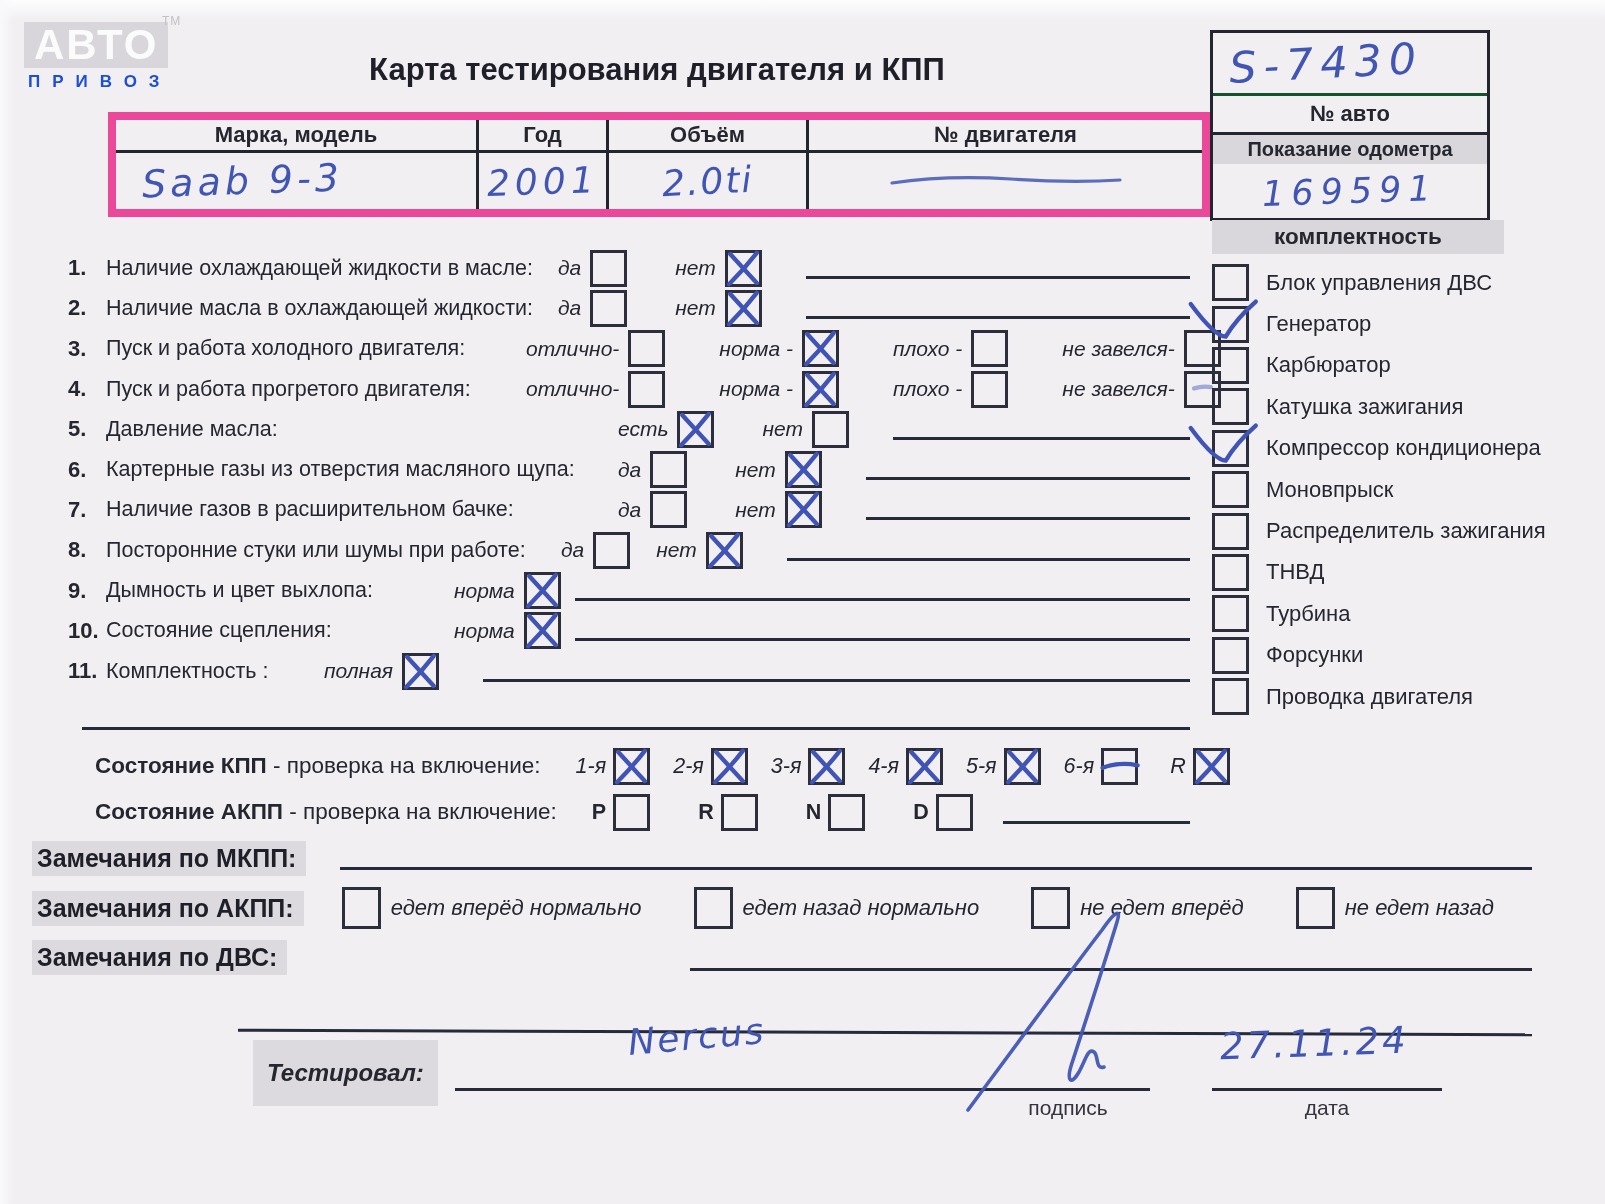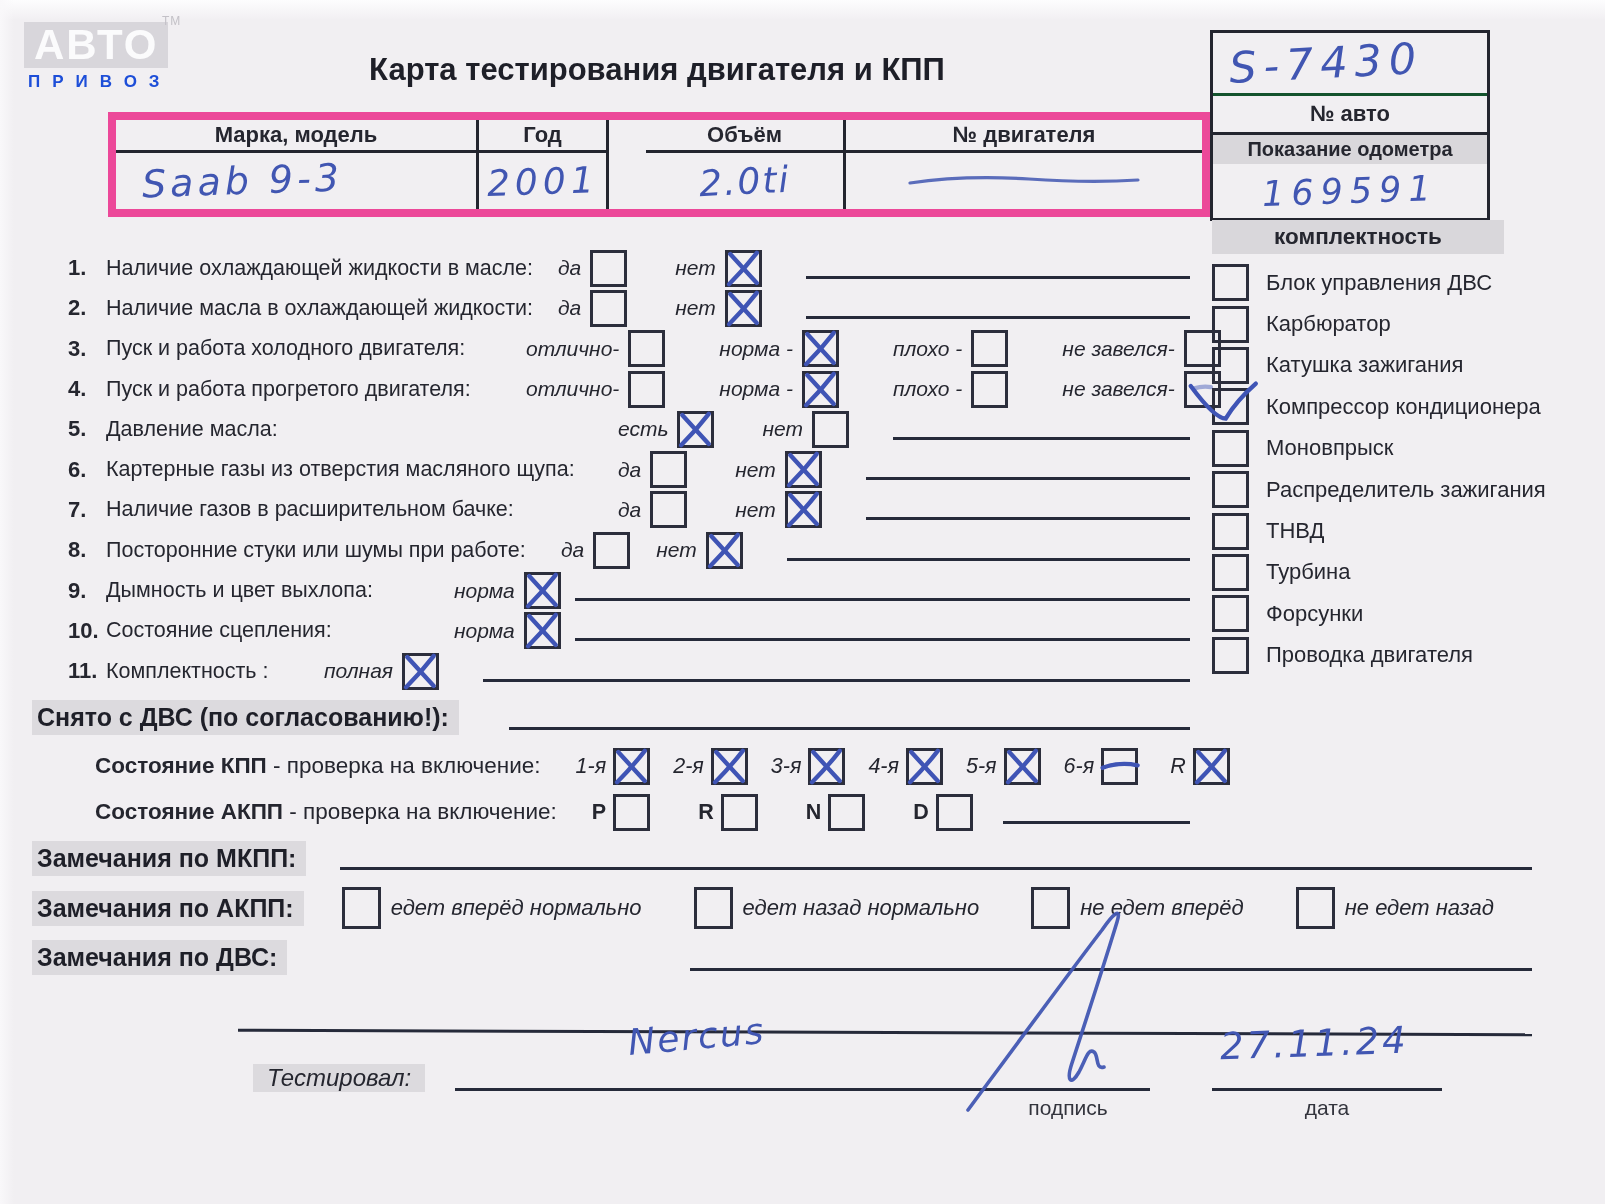--- a/index.html
+++ b/index.html
@@ -26,21 +26,21 @@
   .vb-code .hand{font-size:43px;letter-spacing:7px;transform:rotate(-3deg);}
   .vb-odo .hand{font-size:35px;letter-spacing:7px;transform:rotate(-2deg);}
 
   
   .htable{position:absolute;left:108px;top:112px;width:1086px;border:8px solid #ec4899;}
   .ht-row{display:flex;}
   .ht-cell{display:flex;align-items:center;justify-content:center;border-right:3px solid #23252f;box-sizing:border-box;}
   .ht-cell:last-child{border-right:none;}
   .ht-head .ht-cell{height:33px;font-weight:bold;font-size:22px;border-bottom:3px solid #23252f;}
   .ht-vals .ht-cell{height:56px;}
-  .c0{width:363px;}.c1{width:130px;}.c2{width:200px;margin-left:37px;}.c3{flex:1;}
+  .c0{width:363px;}.c1{width:130px;}.c2{width:200px;}.c3{flex:1;}
   .c0.val{justify-content:flex-start;padding-left:26px;}
   .hv0{font-size:38px;letter-spacing:4px;transform:rotate(-2deg);}
   .hv1{font-size:36px;letter-spacing:5px;transform:rotate(-2deg);}
   .hv2{font-size:36px;letter-spacing:2px;transform:rotate(-3deg);}
   .pen-dash{width:240px;height:22px;overflow:visible;}
   .pen-dash path{stroke:#4156b2;stroke-width:3.2;fill:none;stroke-linecap:round;opacity:.85;}
 
   
   .main{position:absolute;left:32px;top:248px;width:1158px;}
   .check-row{display:flex;align-items:center;height:40.3px;padding-left:36px;}
@@ -93,21 +93,21 @@
   .line-dvs2{position:absolute;left:238px;top:1031px;width:1294px;border-bottom:3px solid #262a3a;transform:rotate(.2deg);}
 
   
   .comp{position:absolute;left:1212px;top:220px;width:330px;}
   .comp-title{width:292px;background:#d9d7db;font-weight:bold;font-size:22.5px;text-align:center;padding:4px 0;box-sizing:border-box;}
   .comp-list{margin-top:8px;}
   .comp-row{display:flex;align-items:center;height:41.4px;}
   .comp-label{font-size:22px;margin-left:17px;white-space:nowrap;}
 
   
-  .tested-label{position:absolute;left:253px;top:1064px;font-weight:normal;font-style:italic;font-size:24px;background:#dcdade;padding:0 14px;}
+  .tested-label{position:absolute;left:253px;top:1040px;font-weight:bold;font-style:italic;font-size:24px;background:#dcdade;padding:19px 14px;}
   .fio-line{position:absolute;left:455px;top:1058px;width:548px;height:30px;border-bottom:3px solid #262a3a;}
   .fio-caption{position:absolute;left:455px;top:1094px;width:548px;text-align:center;font-size:21px;color:#33343d;}
   .name-hand{position:absolute;left:628px;top:1016px;font-family:"DejaVu Sans",sans-serif;font-style:italic;color:#4156b2;font-size:36px;letter-spacing:2px;transform:rotate(-5deg);}
   .sign-line{position:absolute;left:988px;top:1058px;width:162px;height:30px;border-bottom:3px solid #262a3a;}
   .sign-caption{position:absolute;left:958px;top:1096px;width:220px;text-align:center;font-size:21px;color:#33343d;}
   .date-line{position:absolute;left:1212px;top:1058px;width:230px;height:30px;border-bottom:3px solid #262a3a;}
   .date-caption{position:absolute;left:1212px;top:1096px;width:230px;text-align:center;font-size:21px;color:#33343d;}
   .date-hand{position:absolute;left:1220px;top:1022px;font-family:"DejaVu Sans",sans-serif;font-style:italic;color:#4156b2;font-size:37px;letter-spacing:3px;transform:rotate(-2deg);}
   .signature{position:absolute;left:950px;top:900px;width:260px;height:220px;overflow:visible;}
   .signature path{stroke:#4156b2;stroke-width:3.6;fill:none;stroke-linecap:round;opacity:.95;}
@@ -363,21 +363,20 @@
                 <path d="M6 5 Q16 16 28 29"></path>
                 <path d="M28 4 Q18 17 5 30"></path>
               </svg>
             </span>
           </span>
           <span class="ans-line"></span>
         </div>
       </div>
 
     <div class="snjato-row">
-      <span class="section-label hl">Снято с ДВС (по согласованию!):</span>
       <span class="ans-line"></span>
     </div>
 
     <div class="kpp-row">
       <span class="kpp-label"><b>Состояние КПП</b><span> - проверка на включение:</span></span>
       <span class="gears" id="kpp-gears" style="display:flex;align-items:center;">
           <span class="gear">
             <span class="gear-label">1-я</span>
             <span class="cbox">
               <svg class="mark" viewBox="0 0 34 34">
@@ -498,20 +497,28 @@
   </div>
   <div class="line-dvs1"></div>
   <div class="line-dvs2"></div>
 
   <div class="comp">
     <div class="comp-title">комплектность</div>
     <div class="comp-list" id="comp-list">
         <div class="comp-row">
           <span class="cbox"></span>
           <span class="comp-label">Блок управления ДВС</span>
+        </div>
+        <div class="comp-row">
+          <span class="cbox">
+            <svg class="mark" viewBox="0 0 34 34">
+              <path d="M-16 0 Q4 27 13 27 Q22 12 38 -2"></path>
+            </svg>
+          </span>
+          <span class="comp-label">Генератор</span>
         </div>
         <div class="comp-row">
           <span class="cbox"></span>
           <span class="comp-label">Карбюратор</span>
         </div>
         <div class="comp-row">
           <span class="cbox"></span>
           <span class="comp-label">Катушка зажигания</span>
         </div>
         <div class="comp-row">

